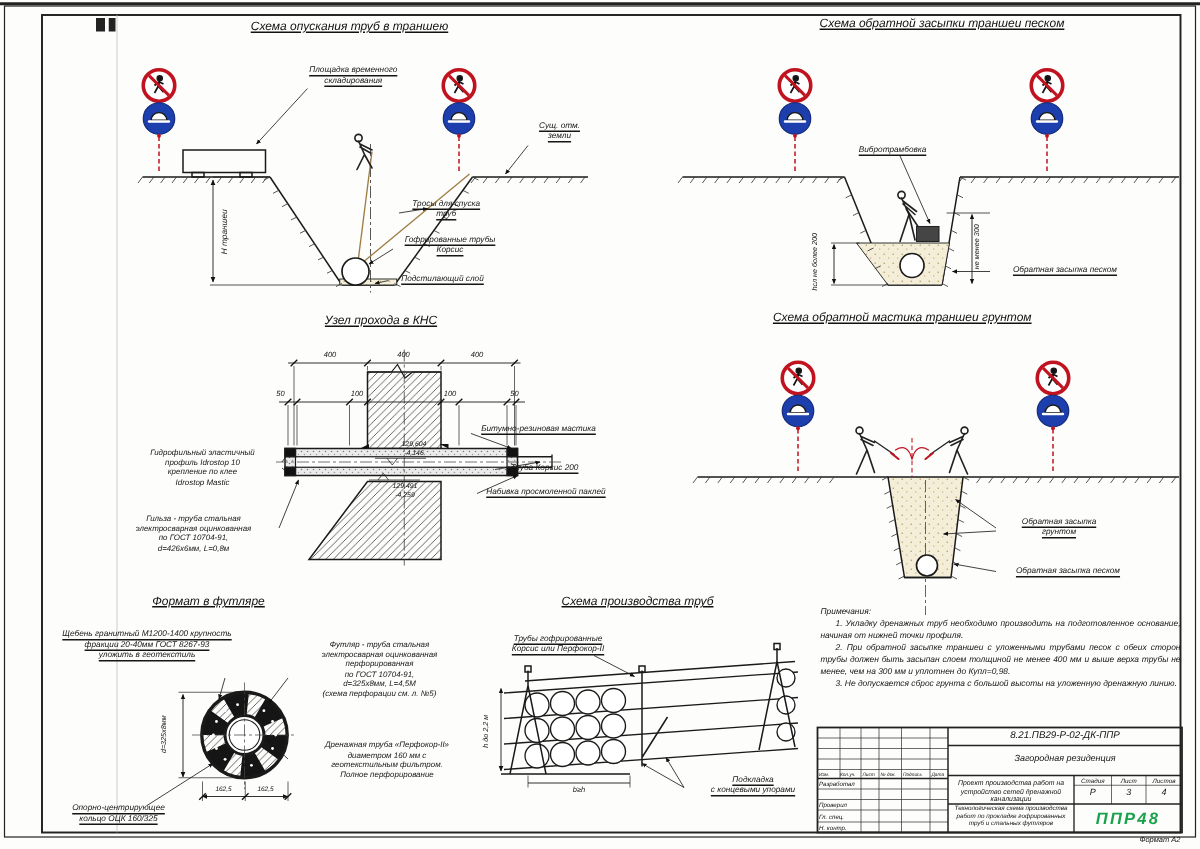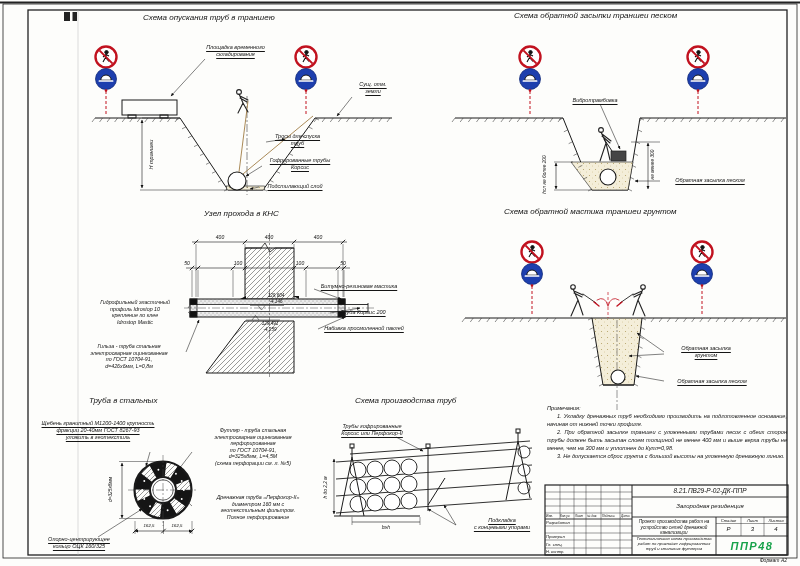--- a/index.html
+++ b/index.html
@@ -2,21 +2,21 @@
 <html><head>
 <meta charset="utf-8">
 <style>
   html,body{margin:0;padding:0;background:#fff;}
   #page{position:relative;width:800px;height:566px;background:#fdfdfb;overflow:hidden;
         font-family:"Liberation Sans",sans-serif;color:#111;}
   #dw{position:absolute;left:0;top:0;}
   .lbl{position:absolute;font-style:italic;font-size:5.5px;line-height:1.25;
        white-space:pre-line;text-align:center;color:#151515;}
   .u{text-decoration:underline;text-decoration-thickness:0.5px;text-underline-offset:1.5px;}
-  .ttl{position:absolute;font-style:italic;font-size:8px;white-space:pre-line;color:#111;}
+  .ttl{position:absolute;font-style:italic;font-size:8px;text-align:center;white-space:pre-line;color:#111;text-decoration:underline;}
   .dim{position:absolute;font-style:italic;font-size:5px;text-align:center;white-space:pre;color:#111;}
   .rot{transform:rotate(-90deg);}
   .tbt{position:absolute;font-style:italic;color:#111;white-space:pre-line;}
   .notes{position:absolute;font-style:italic;font-size:5.6px;line-height:1.42;text-align:justify;color:#141414;}
   .logo{position:absolute;font-weight:bold;font-style:italic;letter-spacing:1.5px;text-align:center;}
 </style>
 </head>
 <body>
 
 <div id="page">
@@ -519,21 +519,21 @@
 складирования</div>
 <div class="lbl u" style="left:348px;top:81px;width:50px;">Сущ. отм.
 земли</div>
 <div class="lbl u" style="left:260px;top:133px;width:75px;">Тросы для спуска
 труб</div>
 <div class="lbl u" style="left:258px;top:157px;width:84px;">Гофрированные трубы
 Корсис</div>
 <div class="lbl u" style="left:256px;top:183px;width:78px;">Подстилающий слой</div>
 <div class="lbl rot" style="left:125px;top:150px;width:54px;height:9px;">Н траншеи</div>
 
-<div class="ttl" style="left:514px;top:11px;width:200px;">Схема обратной засыпки траншеи песком</div>
+<div class="ttl" style="left:528px;top:11px;width:200px;">Схема обратной засыпки траншеи песком</div>
 <div class="lbl u" style="left:563px;top:97px;width:64px;">Вибротрамбовка</div>
 <div class="lbl rot" style="left:518px;top:170px;width:56px;height:9px;font-size:4.8px;">hсл не более 200</div>
 <div class="lbl rot" style="left:629px;top:160px;width:50px;height:9px;font-size:4.8px;">не менее 300</div>
 <div class="lbl u" style="left:660px;top:177px;width:100px;">Обратная засыпка песком</div>
 
 <div class="ttl" style="left:204px;top:209px;width:100px;">Узел прохода в КНС</div>
 <div class="dim" style="left:211px;top:234px;width:18px;">400</div>
 <div class="dim" style="left:260px;top:234px;width:18px;">400</div>
 <div class="dim" style="left:309px;top:234px;width:18px;">400</div>
 <div class="dim" style="left:180px;top:260px;width:14px;">50</div>
@@ -552,21 +552,21 @@
 <div class="lbl" style="left:66px;top:343px;width:126px;font-size:5.3px;">Гильза - труба стальная
 электросварная оцинкованная
 по ГОСТ 10704-91,
 d=426х6мм, L=0,8м</div>
 
 <div class="ttl" style="left:504px;top:207px;width:195px;">Схема обратной мастика траншеи грунтом</div>
 <div class="lbl u" style="left:664px;top:345px;width:84px;">Обратная засыпка
 грунтом</div>
 <div class="lbl u" style="left:662px;top:378px;width:100px;">Обратная засыпка песком</div>
 
-<div class="ttl" style="left:89px;top:396px;width:100px;">Труба в стальных</div>
+<div class="ttl" style="left:89px;top:396px;width:100px;">Формат в футляре</div>
 <div class="lbl u" style="left:28px;top:420px;width:140px;">Щебень гранитный М1200-1400 крупность
 фракции 20-40мм ГОСТ 8267-93
 уложить в геотекстиль</div>
 <div class="lbl" style="left:192px;top:427px;width:122px;font-size:5.3px;">Футляр - труба стальная
 электросварная оцинкованная
 перфорированная
 по ГОСТ 10704-91,
 d=325х8мм, L=4,5М
 (схема перфорации см. л. №5)</div>
 <div class="lbl" style="left:190px;top:494px;width:136px;font-size:5.3px;">Дренажная труба «Перфокор-II»

